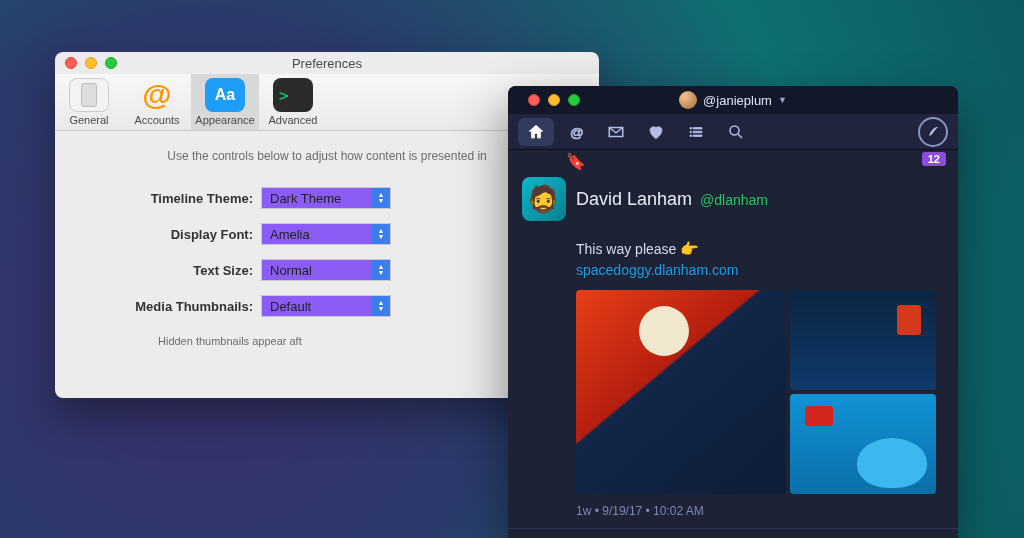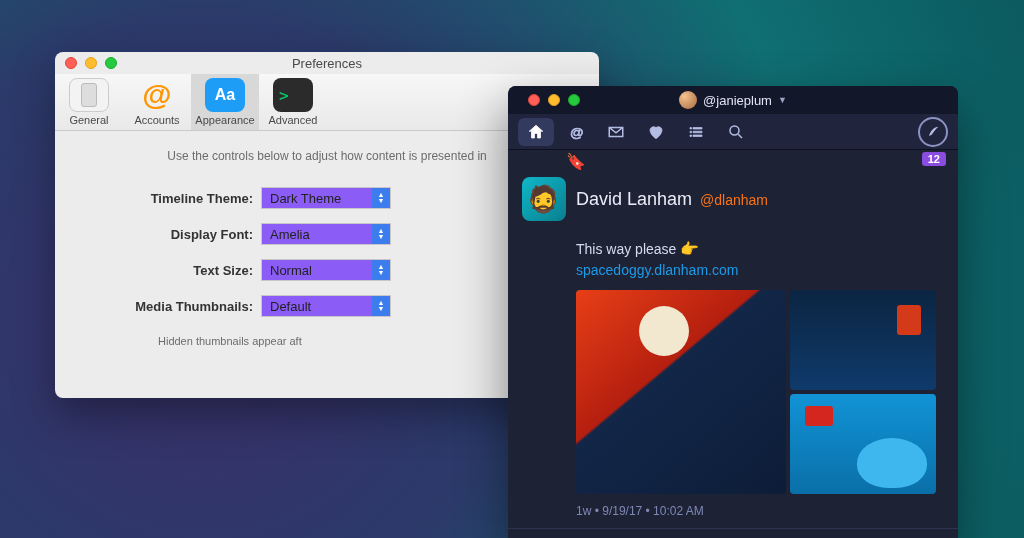--- a/index.html
+++ b/index.html
@@ -124,21 +124,21 @@
   .post { padding:6px 14px 10px; border-bottom:1px solid #2d3350; }
   .post-head { display:flex; align-items:center; gap:10px; }
   .avatar {
     width:44px; height:44px; border-radius:8px;
     background:linear-gradient(135deg,#0fb7c9,#0a7f8f);
     display:flex; align-items:center; justify-content:center;
     font-size:26px;
   }
   .names { display:flex; align-items:baseline; gap:8px; }
   .display-name { color:#e9ecf8; font-size:18px; }
-  .handle { color:#f97316; font-size:14px; }
+  .handle { color:#22c55e; font-size:14px; }
   .post-body { margin-left:54px; margin-top:17px; font-size:14px; line-height:1.45; }
   .post-body .link { color:#1c9be8; }
   .emoji { font-size:15px; }
   .media-grid {
     margin-left:54px; margin-top:10px; width:360px; height:204px;
     display:grid; grid-template-columns:210px 146px; grid-template-rows:100px 100px; gap:4px;
   }
   .media { border-radius:4px; }
   .m1 { grid-row:1 / span 2; background:linear-gradient(140deg,#e73f17 0%,#b51f0f 40%,#122648 41%,#0d1d38 100%); position:relative; }
   .m1::after{content:"";position:absolute;left:30%;top:8%;width:50px;height:50px;border-radius:50%;background:#f2e8d0;}

